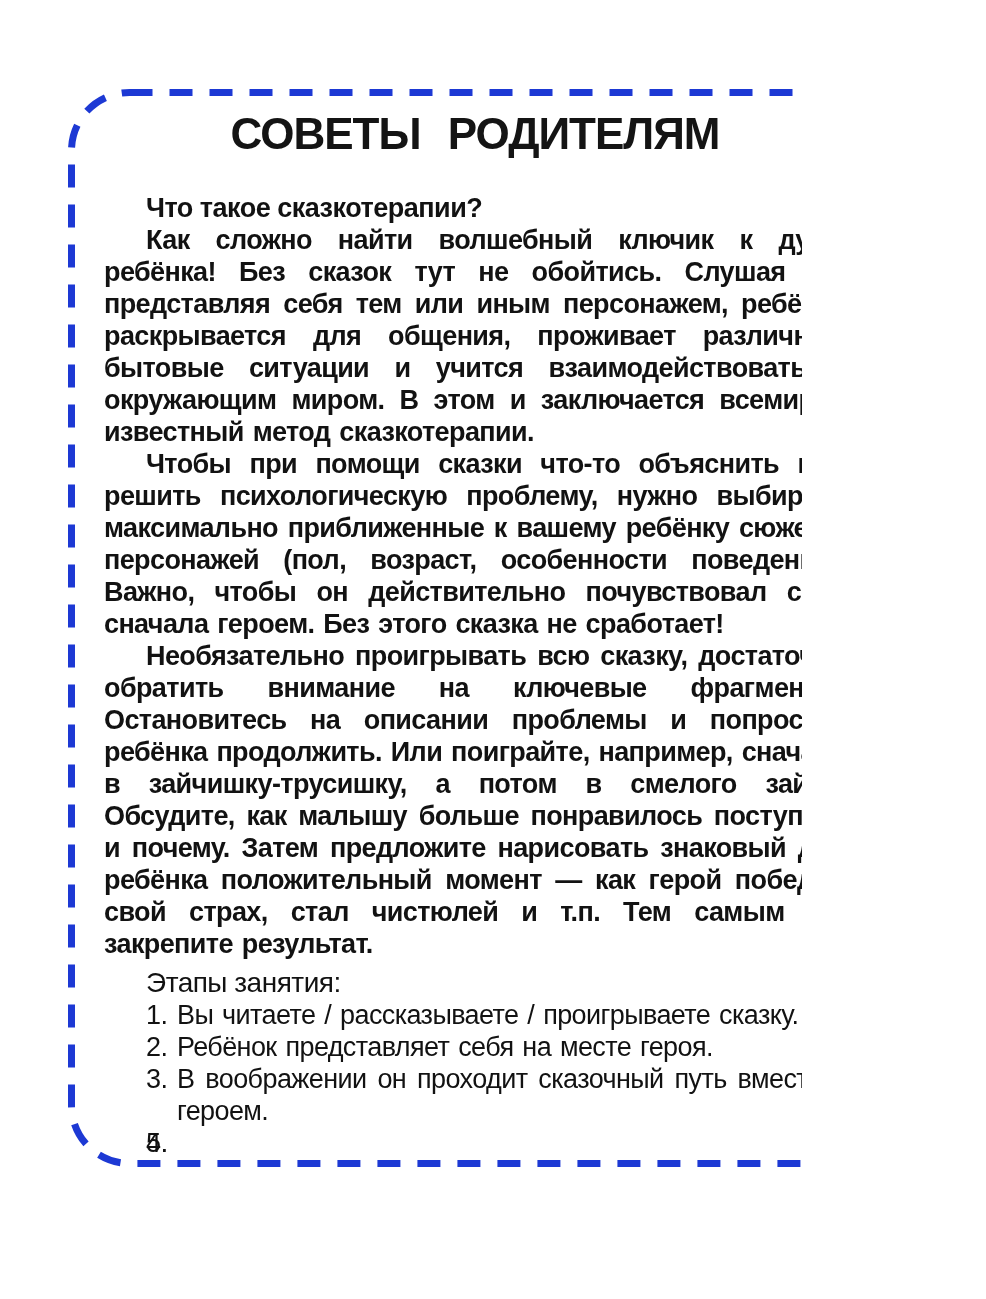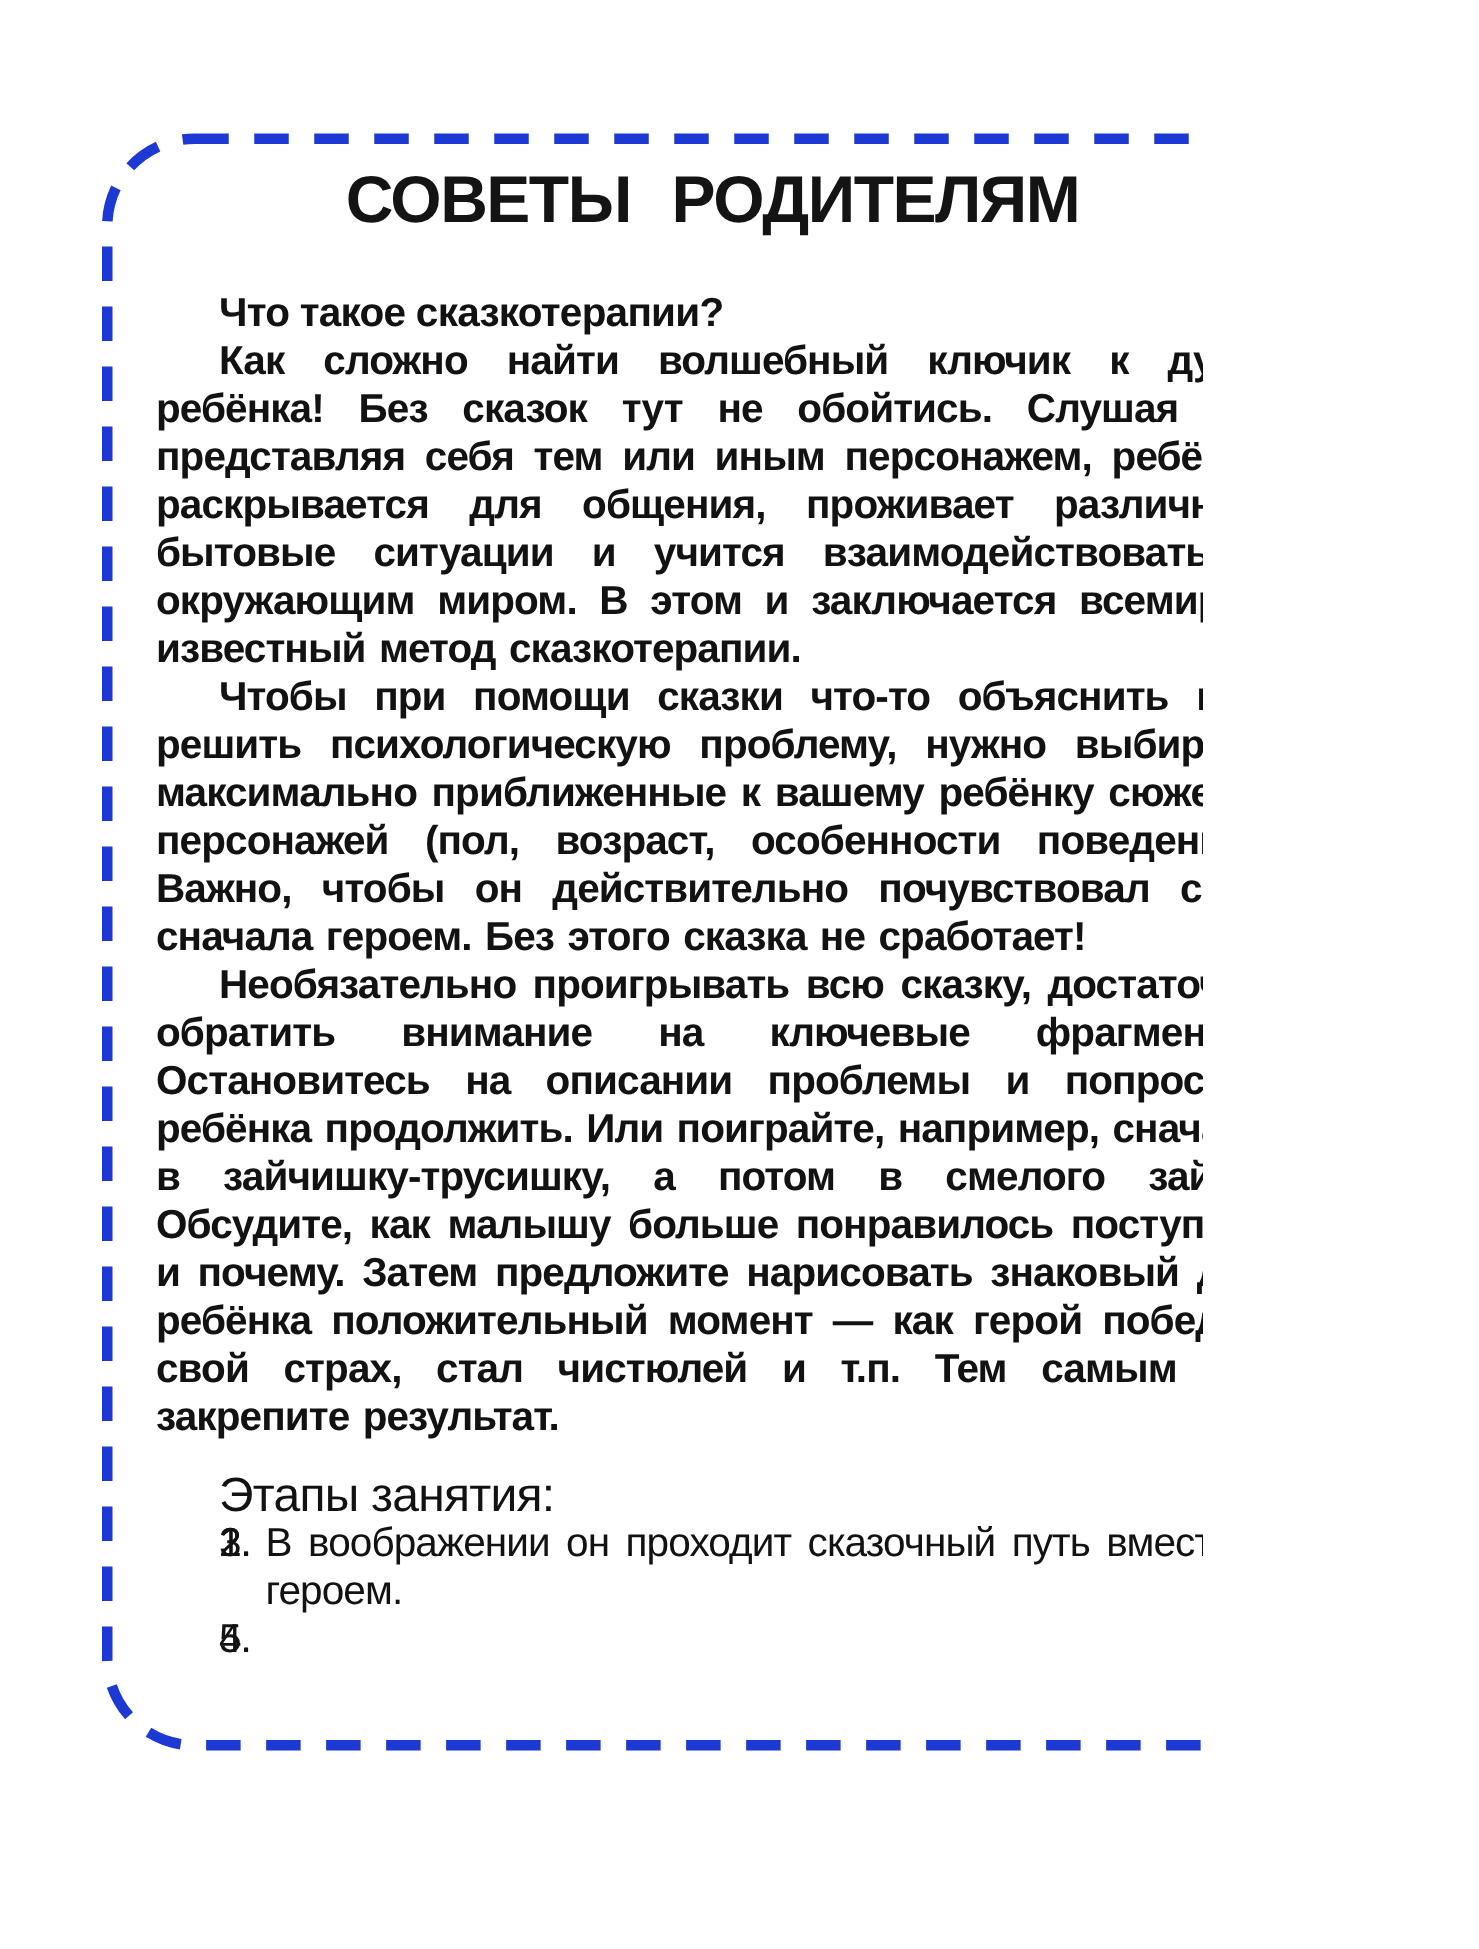--- a/index.html
+++ b/index.html
@@ -52,22 +52,22 @@
     margin: 0;
     font-size: 27px;
     line-height: 32px;
     text-align: justify;
     text-indent: 42px;
     letter-spacing: -0.6px;
     word-spacing: 2px;
     font-weight: bold;
   }
   .stages-heading {
-    margin: 20px 0 0 0;
-    font-size: 32px;
+    margin: 7px 0 0 0;
+    font-size: 28px;
     line-height: 32px;
     text-indent: 42px;
     letter-spacing: -0.5px;
   }
   .stages-list {
     list-style: none;
     margin: 0;
     padding: 0;
   }
   .stages-list li {
@@ -104,23 +104,25 @@
 
     <p class="body-para">Чтобы при помощи сказки что-то объяснить или решить психологическую проблему, нужно выбирать максимально приближенные к вашему ребёнку сюжет и персонажей (пол, возраст, особенности поведения). Важно, чтобы он действительно почувствовал себя сначала героем. Без этого сказка не сработает!</p>
 
     <p class="body-para">Необязательно проигрывать всю сказку, достаточно обратить внимание на ключевые фрагменты. Остановитесь на описании проблемы и попросите ребёнка продолжить. Или поиграйте, например, сначала в зайчишку-трусишку, а потом в смелого зайца. Обсудите, как малышу больше понравилось поступать и почему. Затем предложите нарисовать знаковый для ребёнка положительный момент — как герой победил свой страх, стал чистюлей и т.п. Тем самым вы закрепите результат.</p>
 
     <p class="stages-heading">Этапы занятия:</p>
 
     <ol class="stages-list">
       <li>
         <span class="num">1.</span>
+        <span class="txt">Вы читаете / рассказываете / проигрываете сказку.</span>
       </li>
       <li>
         <span class="num">2.</span>
+        <span class="txt">Ребёнок представляет себя на месте героя.</span>
       </li>
       <li>
         <span class="num">3.</span>
         <span class="txt">В воображении он проходит сказочный путь вместе с героем.</span>
       </li>
       <li>
         <span class="num">4.</span>
       </li>
       <li>
         <span class="num">5.</span>

